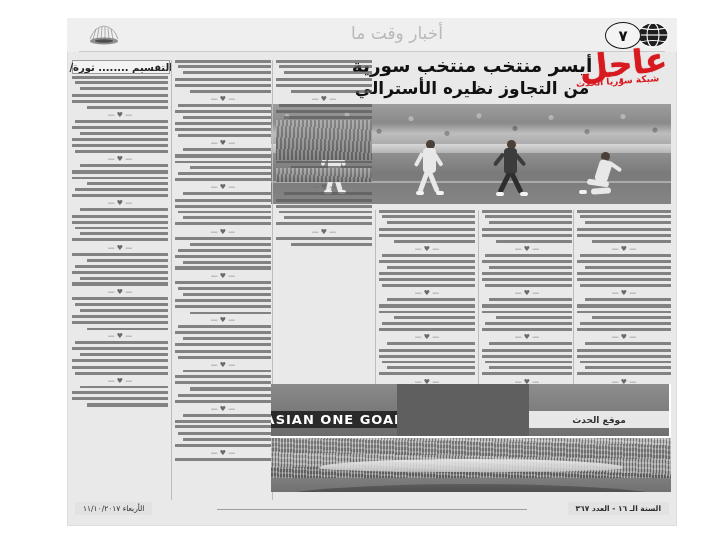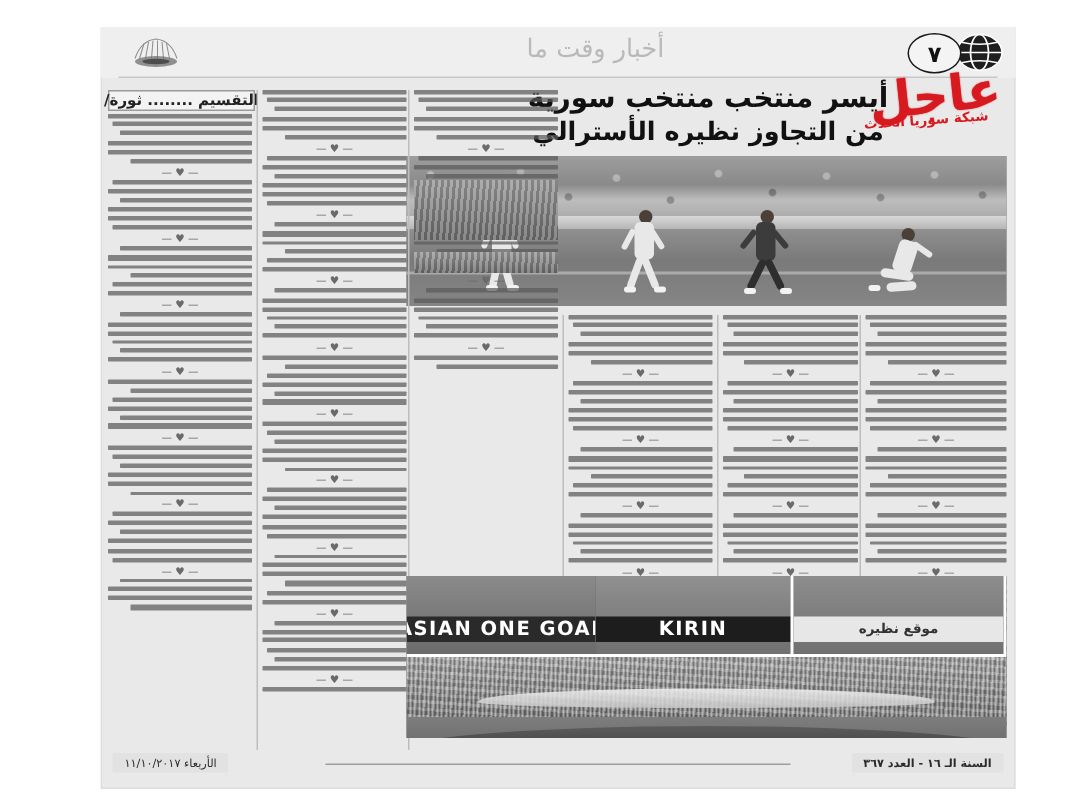--- a/index.html
+++ b/index.html
@@ -634,24 +634,21 @@
     <div class="vrule" style="left:308px;top:192px;height:180px;"></div>
     <div class="vrule" style="left:411px;top:192px;height:180px;"></div>
     <div class="vrule" style="left:506px;top:192px;height:180px;"></div>
 
     <div class="inset" style="left:209px;top:102px;width:96px;height:40px;"></div>
     <div class="inset" style="left:209px;top:150px;width:96px;height:14px;"></div>
 
     <div class="strip">
 
       <div class="sub a">
-        <div class="board arab">موقع نظيره</div>
-      </div>
-      <div class="sub b">
-        <div class="board">KIRIN</div>
+        <div class="board arab">موقع الحدث</div>
       </div>
       <div class="sub c">
         <div class="board light">ASIAN ONE GOAL</div>
       </div>
 
       <div class="stadium">
         <div class="specks"></div>
         <div class="roof"></div>
         <div class="track"></div>
       </div>

